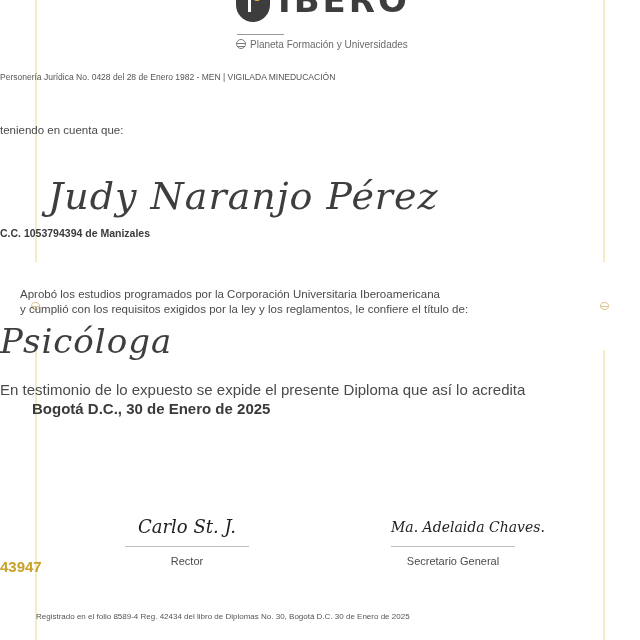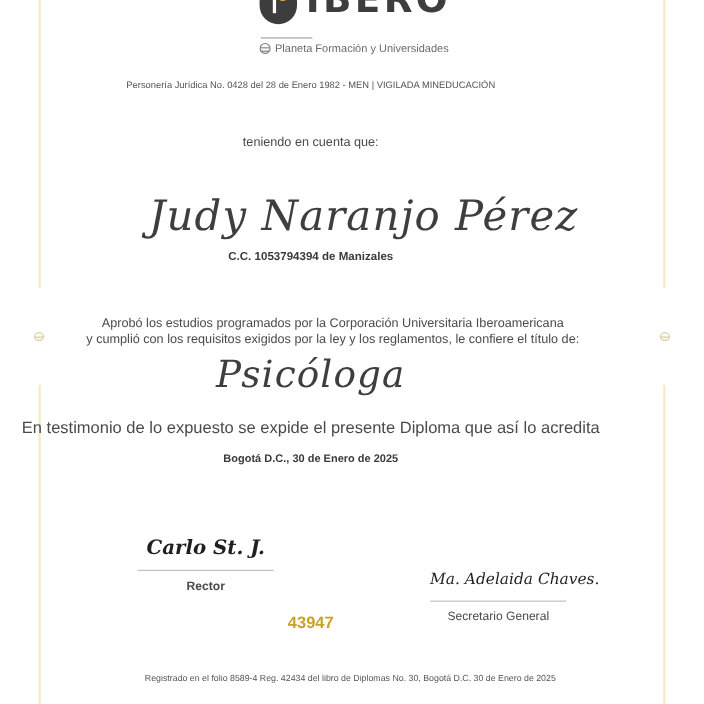--- a/index.html
+++ b/index.html
@@ -12,21 +12,21 @@
     .vline { position:absolute; width:2px; background:#f3ecc4; }
     .vline.left { left:35px; }
     .vline.right { left:603px; }
     .ornament {
       position:absolute; width:9px; height:8px; border:1px solid #d9c58c;
       border-radius:50%; box-sizing:border-box;
     }
     .ornament::after {
       content:""; position:absolute; left:0; right:0; top:3px; height:1px; background:#d9c58c;
     }
-    .center { position:absolute; left:0; width:565px; text-align:center; }
+    .center { position:absolute; left:0; width:565px; }
 
     
     .logo { position:absolute; top:-8px; left:236px; height:32px; display:flex; align-items:flex-start; }
     .shield {
       width:34px; height:30px; background:#3d3d3d; border-radius:0 0 17px 17px;
       position:relative; margin-top:0;
     }
     .shield .gold {
       position:absolute; left:16px; top:2px; width:10px; height:7px; background:#e8b93a; border-radius:0 0 6px 6px;
     }
@@ -49,30 +49,30 @@
     .legal { top:72px; font-size:8.5px; color:#555; font-family:"Liberation Sans", sans-serif; }
     .intro { top:123px; font-size:11.5px; line-height:15px; color:#4a4a4a; font-family:"Liberation Sans", sans-serif; }
     .script {
       font-family:"DejaVu Serif", serif; font-style:italic; color:#3e3e3e; letter-spacing:1px;
     }
     .name { top:170px; font-size:38px; line-height:52px;margin-left:48px; }
     .idline { top:227px; font-size:10.5px; font-weight:bold; color:#3a3a3a; font-family:"Liberation Sans", sans-serif; }
     .approval { top:287px; font-size:11.5px; line-height:15px; color:#4a4a4a; font-family:"Liberation Sans", sans-serif;padding-left:20px; }
     .degree { top:316px; font-size:34px; line-height:50px; }
     .testimony { top:381px; font-size:15px; color:#4a4a4a; font-family:"Liberation Sans", sans-serif; }
-    .dateplace { top:412px; font-size:10px; font-weight:bold; color:#3a3a3a; font-family:"Liberation Sans", sans-serif; }
+    .dateplace { top:400px; font-size:15px; font-weight:bold; color:#3a3a3a; font-family:"Liberation Sans", sans-serif;margin-left:32px; }
 
     .sig { position:absolute; width:124px; text-align:center; }
     .sig .signature {
       height:34px; font-family:"DejaVu Serif", serif; font-style:italic; font-size:18px; color:#1f1f1f;
       line-height:34px; white-space:nowrap;
     }
     .sig .rule { height:1px; background:#bdbdbd; margin-top:2px; }
     .sig .role { font-size:11px; color:#4a4a4a; margin-top:8px; font-family:"Liberation Sans", sans-serif; }
-    .sig.rector { left:125px; top:482px;font-weight:bold; }
+    .sig.rector { left:125px; top:510px; }
     .sig.secretary { left:391px; top:510px; }
 
     .serial { top:558px; font-size:15px; font-weight:bold; color:#c9a227; font-family:"Liberation Sans", sans-serif; }
     .registry { top:612px; font-size:8px; color:#555; font-family:"Liberation Sans", sans-serif;padding-left:36px; }
   </style>
 </head>
 <body>
 
 <div class="vline left" style="top:0;height:262px;"></div>
 <div class="vline left" style="top:350px;height:290px;"></div>

